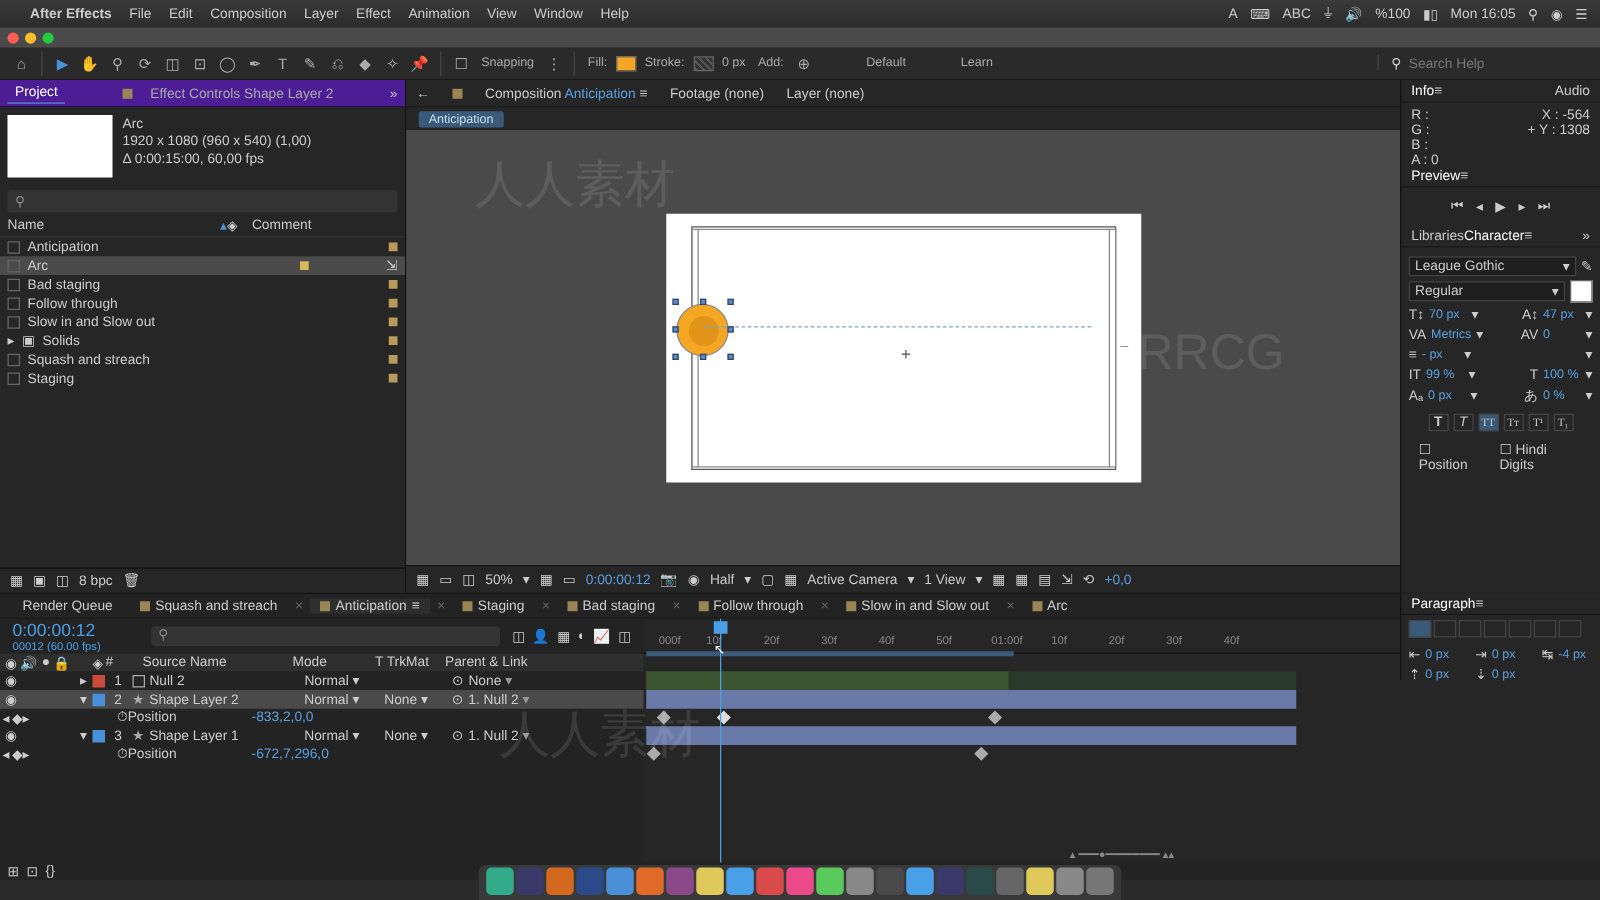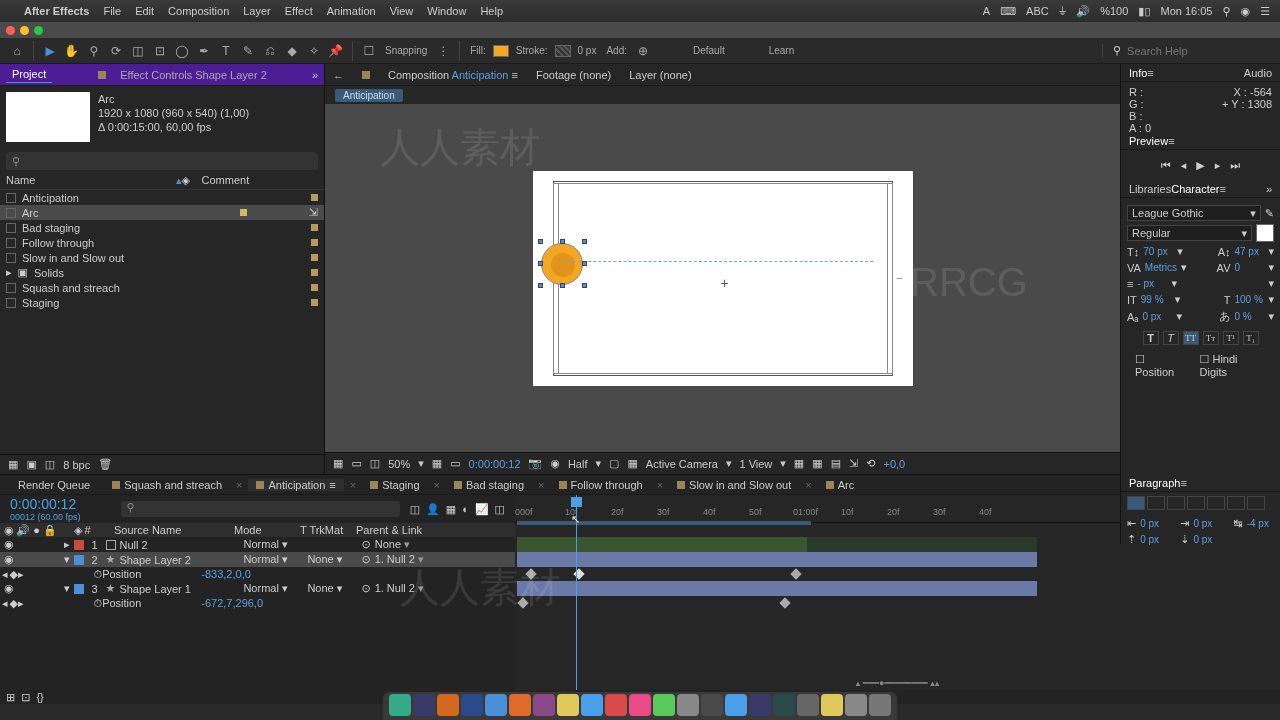--- a/index.html
+++ b/index.html
@@ -562,21 +562,21 @@
         <span>⏱</span>
         <span>Position</span>
         <span class="pv">-672,7,296,0</span>
       </div>
 
       <div style="flex:1"></div>
     </div>
 
     <div class="tl-right">
       <div class="ruler">
-        <span class="tick" style="left:0">000f</span>
+        <span class="tick" style="left:12px">000f</span>
         <span class="tick" style="left:50px">10f</span>
         <span class="tick" style="left:96px">20f</span>
         <span class="tick" style="left:142px">30f</span>
         <span class="tick" style="left:188px">40f</span>
         <span class="tick" style="left:234px">50f</span>
         <span class="tick" style="left:278px">01:00f</span>
         <span class="tick" style="left:326px">10f</span>
         <span class="tick" style="left:372px">20f</span>
         <span class="tick" style="left:418px">30f</span>
         <span class="tick" style="left:464px">40f</span>

